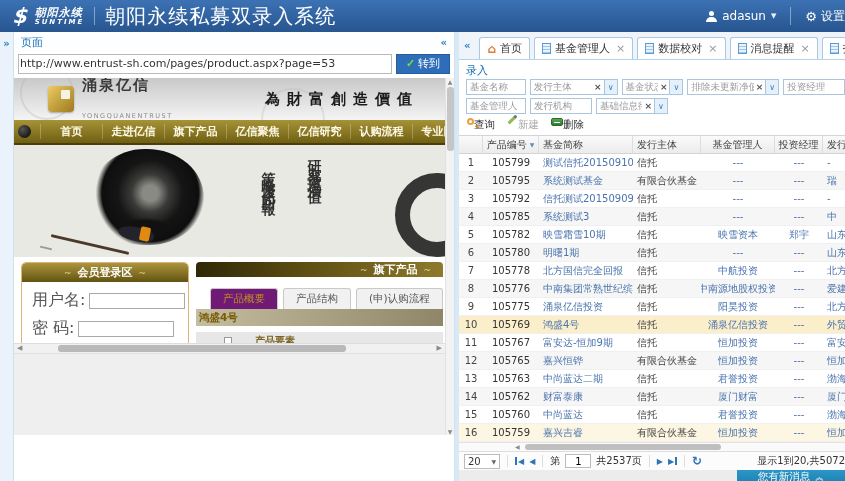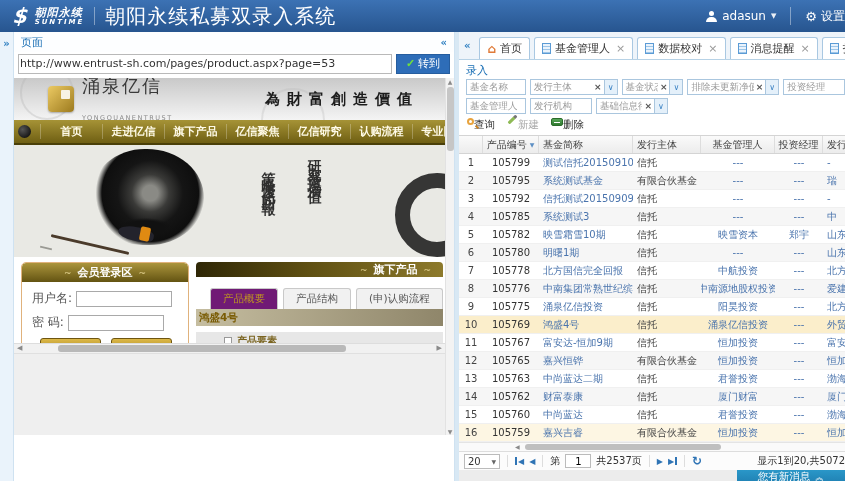--- a/index.html
+++ b/index.html
@@ -43,21 +43,21 @@
   .vthumb{width:7px;height:64px;background:#c6c6c6;border-radius:3px;margin-top:2px}
   .vscroll .dn{margin-top:auto}
 
   
   .sbanner{height:42px;background:linear-gradient(180deg,#c9c9c9,#f4f4f4);display:flex;align-items:center;position:relative;overflow:hidden;padding-left:34px}
   .sbanner::before{content:"";position:absolute;left:6px;top:-12px;width:50px;height:50px;border:2px solid #b5b5b5;border-radius:50%;opacity:.35}
   .sbanner::after{content:"";position:absolute;right:120px;top:10px;width:60px;height:60px;border:2px solid #b5b5b5;border-radius:50%;opacity:.3}
   .slogo{width:26px;height:26px;border-radius:4px;background:linear-gradient(135deg,#ecca63,#9c7a1e);position:relative;margin-right:8px;box-shadow:0 1px 2px rgba(0,0,0,.3)}
   .slogo::after{content:"";position:absolute;right:4px;top:4px;width:9px;height:9px;background:#f7f3e4;border-radius:1px}
   .slogo-txt{display:flex;flex-direction:column;line-height:1}
-  .slogo-cn{font-size:18px;font-weight:normal;color:#3a3a3a;letter-spacing:2px}
+  .slogo-cn{font-size:15px;font-weight:bold;color:#3a3a3a;letter-spacing:2px}
   .slogo-en{font-size:6.5px;color:#8a8a8a;letter-spacing:1.5px;margin-top:20px}
   .slogan{margin-left:auto;padding-right:26px;font-family:"DejaVu Serif",serif;font-weight:bold;font-size:15px;color:#1c1c1c;letter-spacing:7px;position:relative;z-index:1}
 
   
   .gnav{height:25px;background:linear-gradient(180deg,#a69336,#6f5f13);border-bottom:2px solid #4a3f08;display:flex;align-items:center;color:#fffbe8;overflow:hidden}
   .gcap{flex:none;width:26px;height:100%;position:relative}
   .gcap::before{content:"";position:absolute;left:4px;top:5px;width:13px;height:13px;border-radius:50%;background:radial-gradient(circle at 35% 35%,#555,#000)}
   .gnav-it{flex:none;width:62px;text-align:center;font-size:11px;font-weight:bold;border-left:1px solid rgba(255,255,255,.25);cursor:pointer;white-space:nowrap}
 
   
@@ -74,32 +74,32 @@
   .arc{position:absolute;right:-34px;top:28px;width:84px;height:84px;border:15px solid #1d1d1d;border-radius:50%;opacity:.88}
 
   
   .scontent{flex:1;display:flex;gap:7px;padding:5px 2px 0 7px;background:#fff;overflow:hidden}
   .scol-left{flex:none;width:168px;display:flex;flex-direction:column;gap:8px;overflow:hidden}
   .gbox{border:1px solid #e0b27c;border-radius:5px;background:#fff;overflow:hidden;flex:none}
   .gbox-head{height:19px;background:linear-gradient(180deg,#ab953c,#635312);color:#fff;font-size:11px;font-weight:bold;display:flex;align-items:center;justify-content:center;gap:6px;border-radius:4px 4px 0 0}
   .flour{color:#e6d593;font-size:9px;font-weight:normal}
   .login-bd{padding:8px 8px 7px 10px}
   .lrow{display:flex;align-items:center;gap:4px;margin-bottom:7px}
-  .llab{font-size:12px;color:#555;white-space:nowrap}
+  .llab{font-size:16px;color:#555;white-space:nowrap}
   .linp{width:96px;height:16px;border:1px solid #a9a9a9;font-family:"DejaVu Sans",sans-serif}
   .lbtns{display:flex;gap:10px;justify-content:center;margin-top:3px}
   .gldbtn{background:linear-gradient(180deg,#dcb847,#8f6f17);border:1px solid #6e5510;color:#fff;font-weight:bold;font-size:11px;padding:3px 12px;border-radius:3px;letter-spacing:3px;cursor:pointer;font-family:"DejaVu Sans",sans-serif}
 
   .scol-right{flex:1;display:flex;flex-direction:column;overflow:hidden}
   .pp-head{height:20px;background:linear-gradient(90deg,#2f2706 0%,#5e4f12 45%,#8d7a2c 100%);border-radius:4px 4px 0 0;display:flex;align-items:center;justify-content:flex-end;gap:6px;color:#fff;font-size:11px;font-weight:bold;padding-right:12px}
   .pp-tabs{display:flex;gap:5px;padding:11px 0 0 14px;background:#fff}
   .pp-tab{font-size:10.5px;padding:3px 12px;border:1px solid #c9c9c9;border-bottom:none;background:#f1f1f1;color:#555;border-radius:3px 3px 0 0;cursor:pointer;white-space:nowrap}
   .pp-tab.active{background:#701a75;color:#bd9422;font-weight:normal}
   .pp-name{height:17px;background:linear-gradient(90deg,#c5bda0,#8f866a);color:#7a5c05;font-size:10.5px;font-weight:bold;display:flex;align-items:center;padding-left:3px;flex:none}
-  .pp-sec{height:17px;background:#e7e7e7;display:flex;align-items:center;gap:5px;font-size:10px;color:#7a6420;font-weight:bold;padding-left:28px;margin-top:6px;flex:none}
+  .pp-sec{height:17px;background:#e7e7e7;display:flex;align-items:center;gap:23px;font-size:10px;color:#7a6420;font-weight:bold;padding-left:28px;margin-top:6px;flex:none}
   .chkbox{width:8px;height:8px;border:1px solid #999;background:#fff;flex:none}
 
   .hscrollL{height:10px;background:#f1f1f1;border-top:1px solid #ddd;position:relative;flex:none}
   .hthumbL{position:absolute;left:44px;top:1px;width:288px;height:7px;background:#b9b9b9;border-radius:3px}
   .harrow{position:absolute;top:0;font-size:7px;color:#8a8a8a}
   .harrow.l{left:3px}.harrow.r{right:3px}
   .lfooter{flex:1;background:#efefef;border-top:1px solid #e0e0e0}
 
   .split{width:4px;background:#d8e8f4}
 

